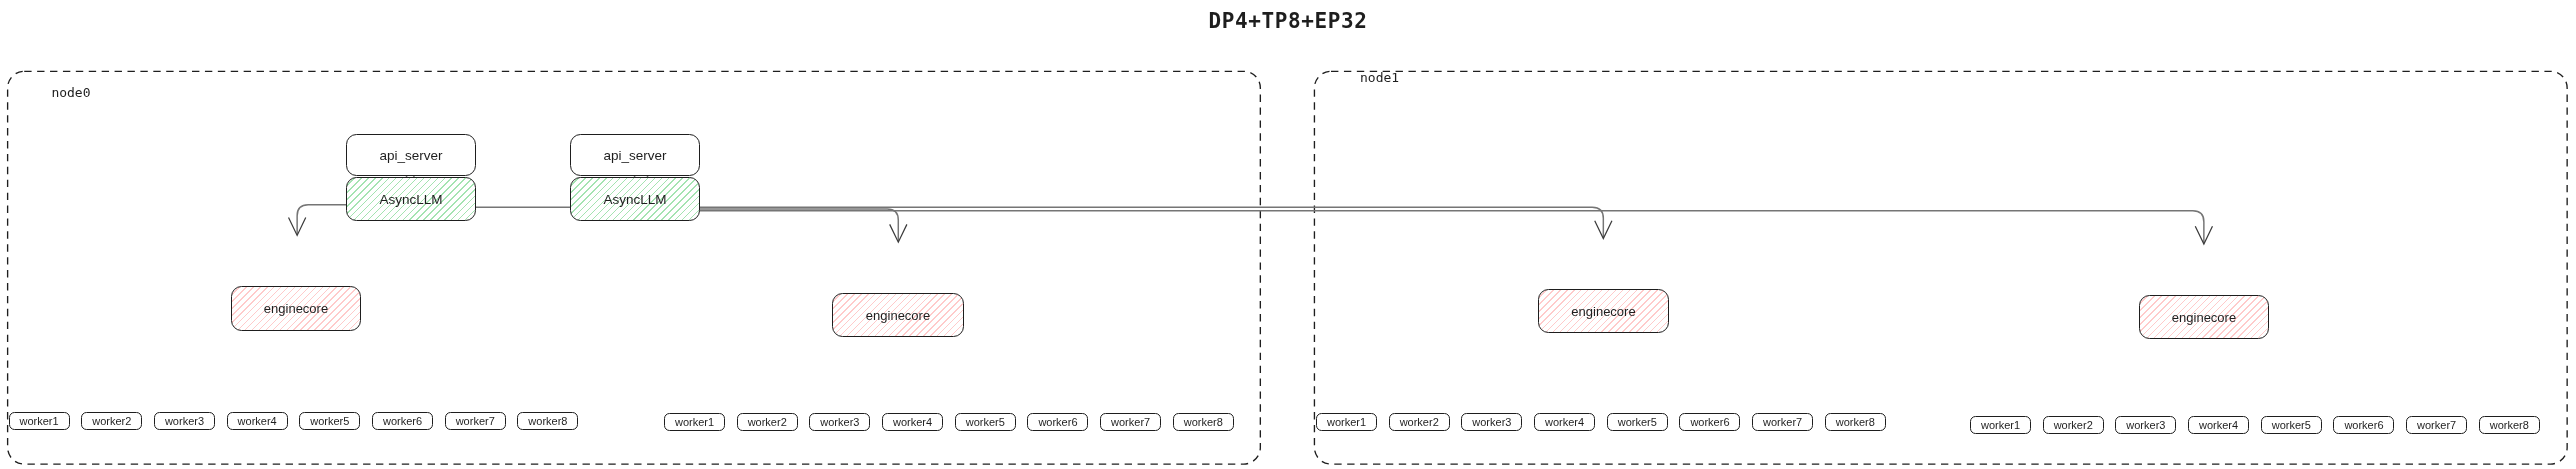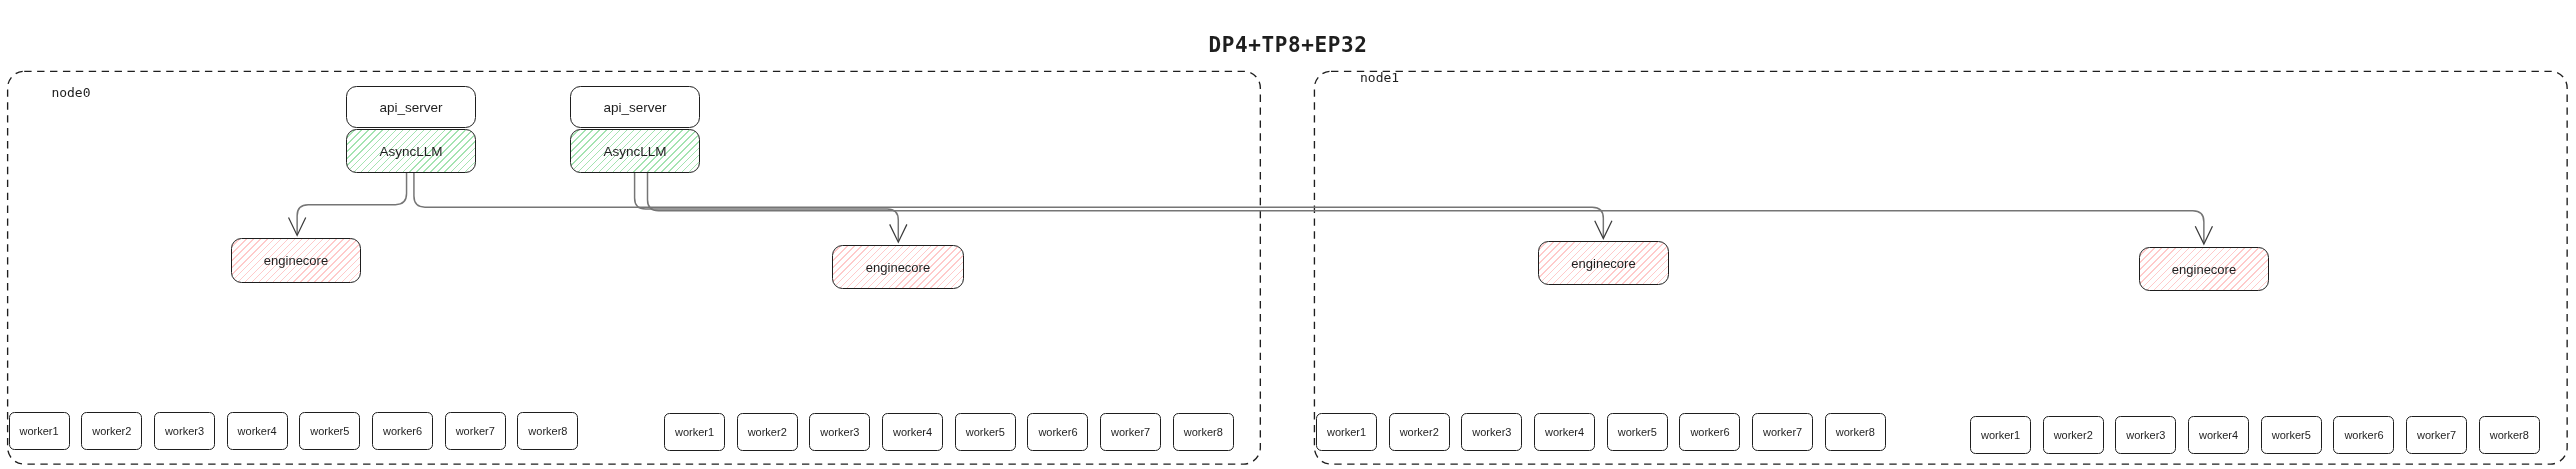--- a/index.html
+++ b/index.html
@@ -10,35 +10,34 @@
     font-family:"Liberation Sans", sans-serif;
     color:#1e1e1e;
     overflow:hidden;
   }
   .title{
     position:absolute;top:8.6px;left:0;width:2576px;
     text-align:center;
     font-family:"DejaVu Sans Mono", monospace;
     font-size:21px;font-weight:600;letter-spacing:0.6px;
     color:#1e1e1e;
-    margin-top:24px;
   }
   svg.overlay{position:absolute;top:0;left:0;z-index:1;pointer-events:none;}
   .node-label{
     position:absolute;z-index:2;
     font-family:"DejaVu Sans Mono", monospace;
     font-size:13px;font-weight:500;color:#1e1e1e;margin-left:28px;
   }
   .box{
     position:absolute;z-index:2;
     box-sizing:border-box;
     border:1.5px solid #1e1e1e;
     background:#ffffff;
     display:flex;align-items:center;justify-content:center;
-    font-size:13.5px;color:#1e1e1e;
+    font-size:13.5px;color:#1e1e1e;margin-top:48px;
   }
   .big{border-radius:10.5px;}
   .hatch-green{
     background-color:#ffffff;
     background-image:repeating-linear-gradient(135deg,
       rgba(75,200,100,0.50) 0px, rgba(75,200,100,0.50) 1px,
       transparent 1px, transparent 4.9px);
   }
   .hatch-pink{
     background-color:#ffffff;
@@ -46,21 +45,21 @@
       rgba(255,130,130,0.42) 0px, rgba(255,130,130,0.42) 1px,
       transparent 1px, transparent 4.9px);
   }
   .enginecore-box{font-size:13px;}
   .worker-group{
     position:absolute;z-index:2;
     display:flex;flex-direction:row;gap:11.7px;
   }
   .worker{
     box-sizing:border-box;
-    width:61px;height:38px;
+    width:61px;height:18px;
     border:1.5px solid #1e1e1e;border-radius:5.5px;
     background:#ffffff;
     display:flex;align-items:center;justify-content:center;
     font-size:11px;color:#1e1e1e;
   }
 </style>
 </head>
 <body>
 
 <div class="canvas">

